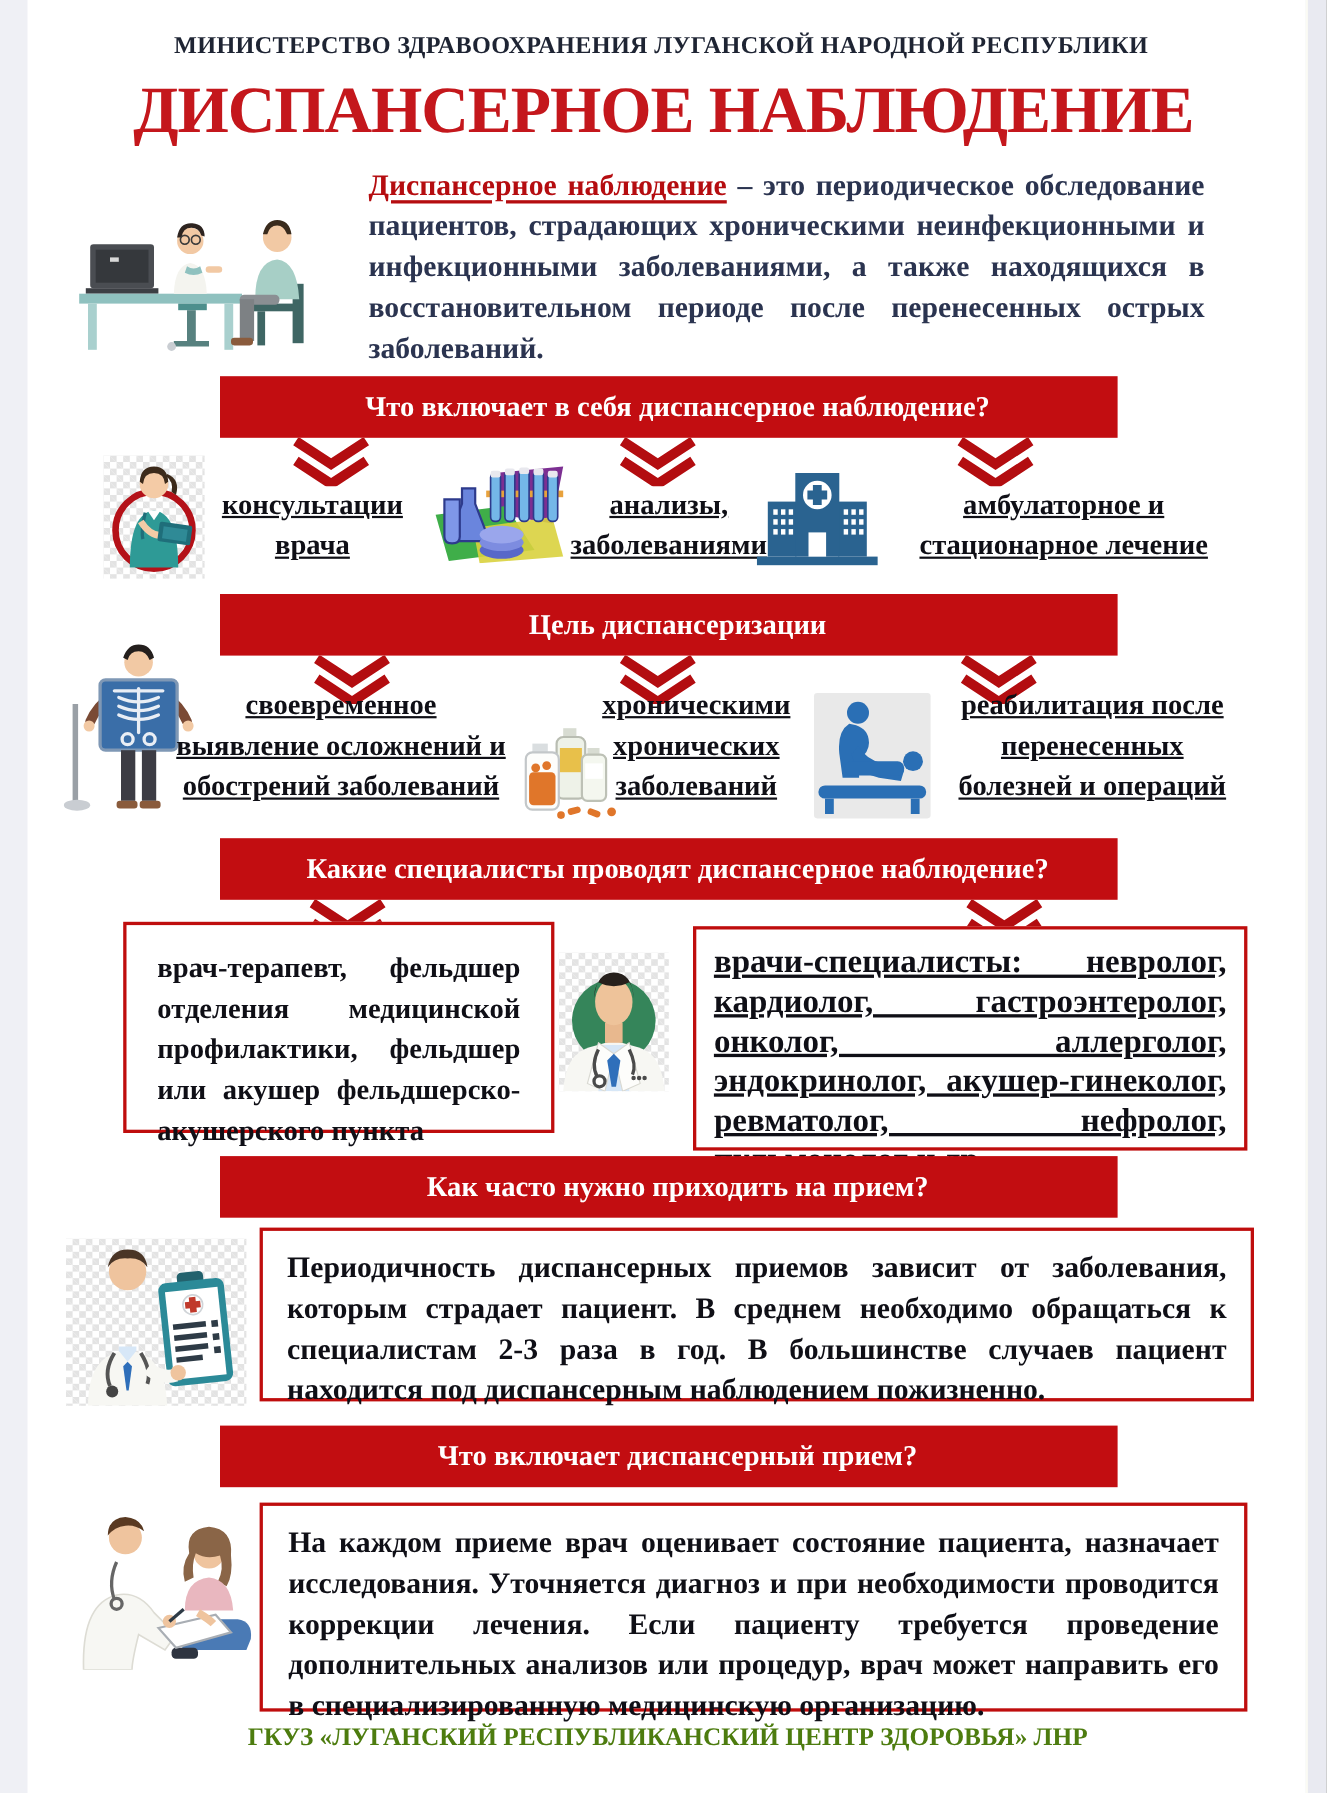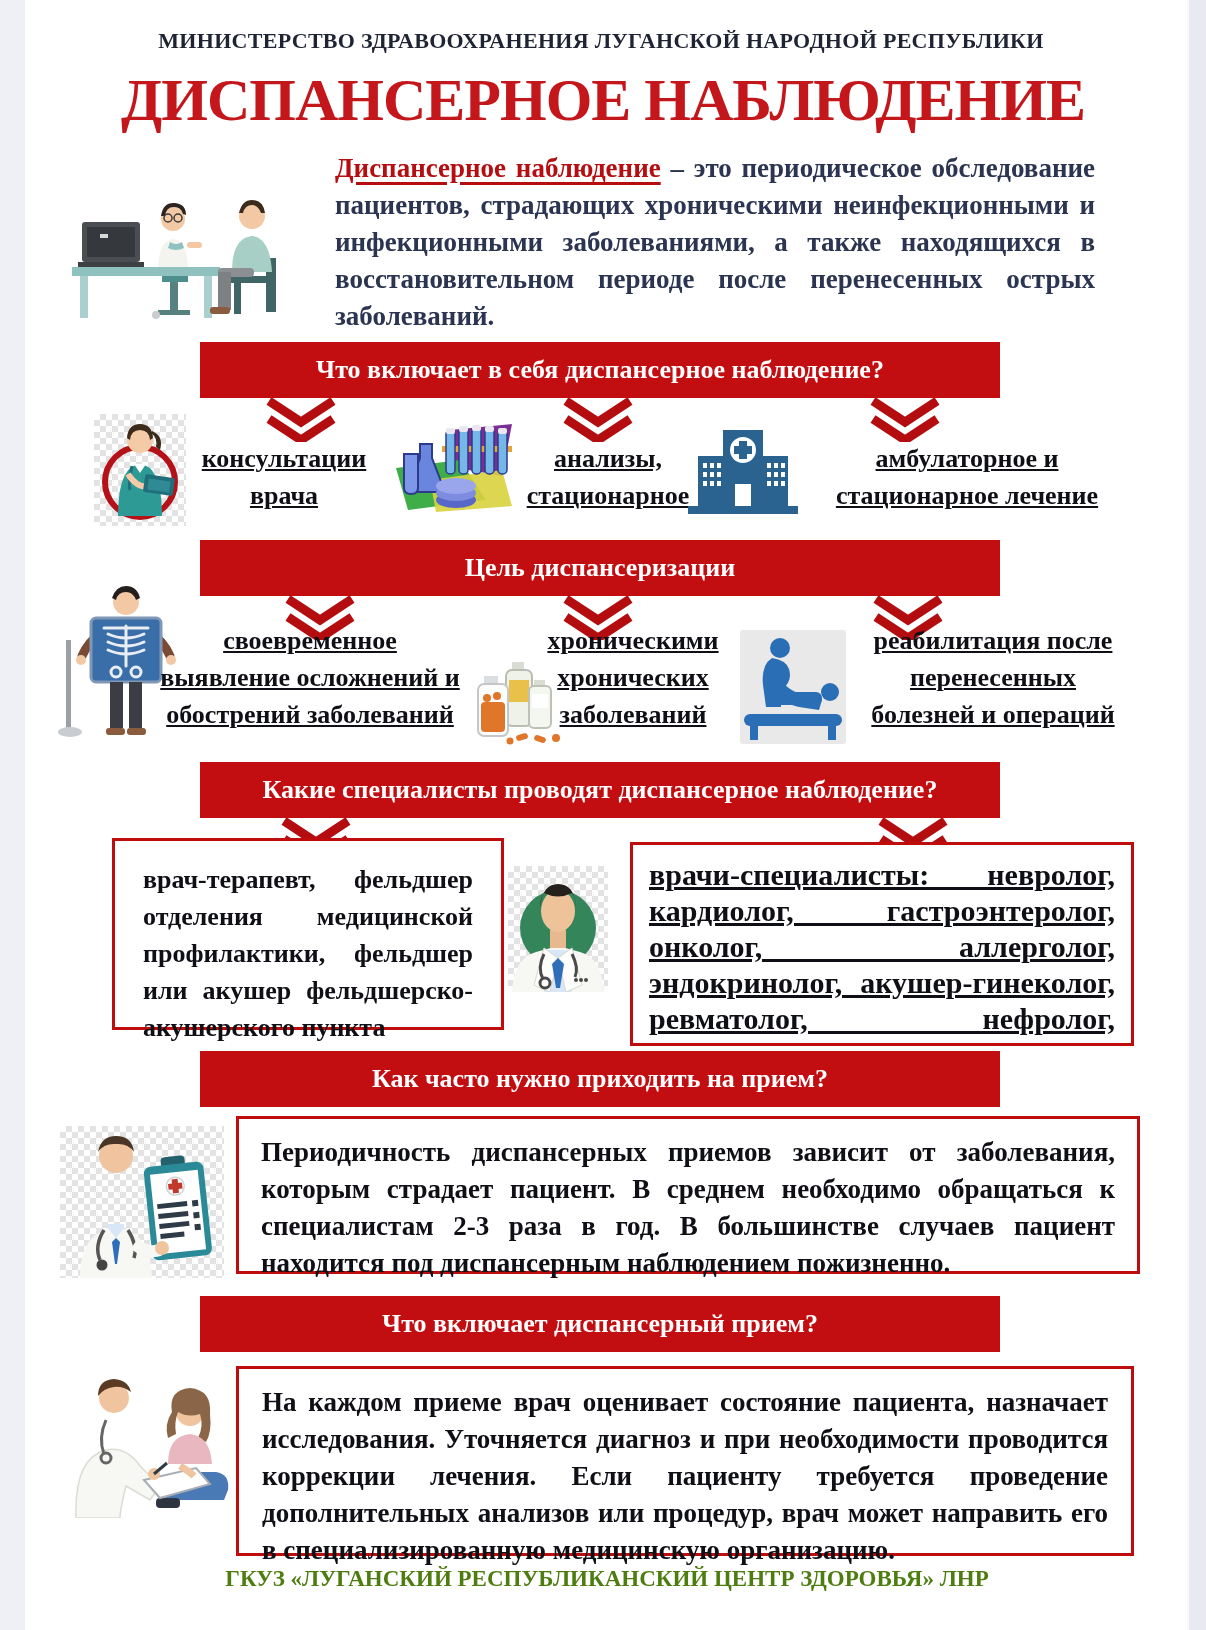--- a/index.html
+++ b/index.html
@@ -8,21 +8,21 @@
   .edge-l{position:absolute;left:0;top:0;bottom:0;width:25px;background:#eff0f5;}
   .edge-r{position:absolute;right:0;top:0;bottom:0;width:17px;background:#e9eaf1;border-left:2px solid #fbfbf4;}
   .ministry{position:absolute;left:25px;top:28px;width:1152px;text-align:center;
             font-weight:700;font-size:22px;letter-spacing:.3px;color:#1e2433;}
   .title{position:absolute;left:0;top:66px;width:1206px;text-align:center;
          font-weight:700;font-size:60px;letter-spacing:-1px;color:#c4171c;}
   .intro-text{position:absolute;left:335px;top:150px;width:760px;text-align:justify;
               font-weight:700;font-size:27px;line-height:37px;color:#2b3450;}
   .intro-lead{color:#b50d10;text-decoration:underline;text-decoration-thickness:2.5px;text-underline-offset:5px;}
   .banner{position:absolute;left:200px;width:800px;height:56px;background:#c20d11;
-          color:#fff;font-weight:700;font-size:26px;display:flex;align-items:center;justify-content:center;}
+          color:#fff;font-weight:700;font-size:26px;display:flex;align-items:center;justify-content:center;padding-left:16px;}
   .chev{position:absolute;width:76px;height:44px;}
   .chev svg{width:100%;height:100%;display:block;}
   .lbl{position:absolute;text-align:center;font-weight:700;font-size:26px;line-height:37px;
        color:#0f0f16;white-space:pre-line;text-decoration:underline;}
   .rbox{position:absolute;background:#fff;border:3px solid #bf0d0d;font-weight:700;
         color:#0f0f16;text-align:justify;}
   .box-spec-l{left:112px;top:838px;width:392px;height:192px;padding:20px 28px;font-size:26px;line-height:37px;box-sizing:border-box;}
   .box-spec-r{left:630px;top:842px;width:504px;height:204px;padding:12px 16px;font-size:30px;line-height:36px;box-sizing:border-box;text-decoration:underline;}
   .box-freq{left:236px;top:1116px;width:904px;height:158px;padding:15px 22px;font-size:27px;line-height:37px;box-sizing:border-box;}
   .box-appt{left:236px;top:1366px;width:898px;height:190px;padding:15px 23px;font-size:27px;line-height:37px;box-sizing:border-box;}
@@ -142,21 +142,21 @@
         <rect x="82" y="5" width="9" height="6" rx="2"></rect>
           <rect x="95" y="6" width="9" height="6" rx="2"></rect>
         <rect x="108" y="8" width="9" height="6" rx="2"></rect>
       </g>
       <ellipse cx="66" cy="80" rx="20" ry="8" fill="#5868c9"></ellipse>
       <ellipse cx="66" cy="73" rx="20" ry="8" fill="#7d8ce0"></ellipse>
       <ellipse cx="66" cy="66" rx="20" ry="8" fill="#9aa6ec"></ellipse>
     </svg>
   </div>
   <div class="lbl" style="left:506px;top:440px;width:204px">анализы,
-стационарное</div>
+заболеваниями</div>
 
   <div class="icon" style="left:688px;top:426px;width:110px;height:88px" title="hospital-building">
     <svg viewBox="0 0 110 88">
       <g fill="#2a6390">
         <rect x="0" y="80" width="110" height="8"></rect>
         <rect x="10" y="30" width="26" height="50"></rect>
         <rect x="74" y="30" width="26" height="50"></rect>
         <rect x="35" y="4" width="40" height="76"></rect>
       </g>
       <circle cx="55" cy="24" r="13" fill="#fff"></circle>

